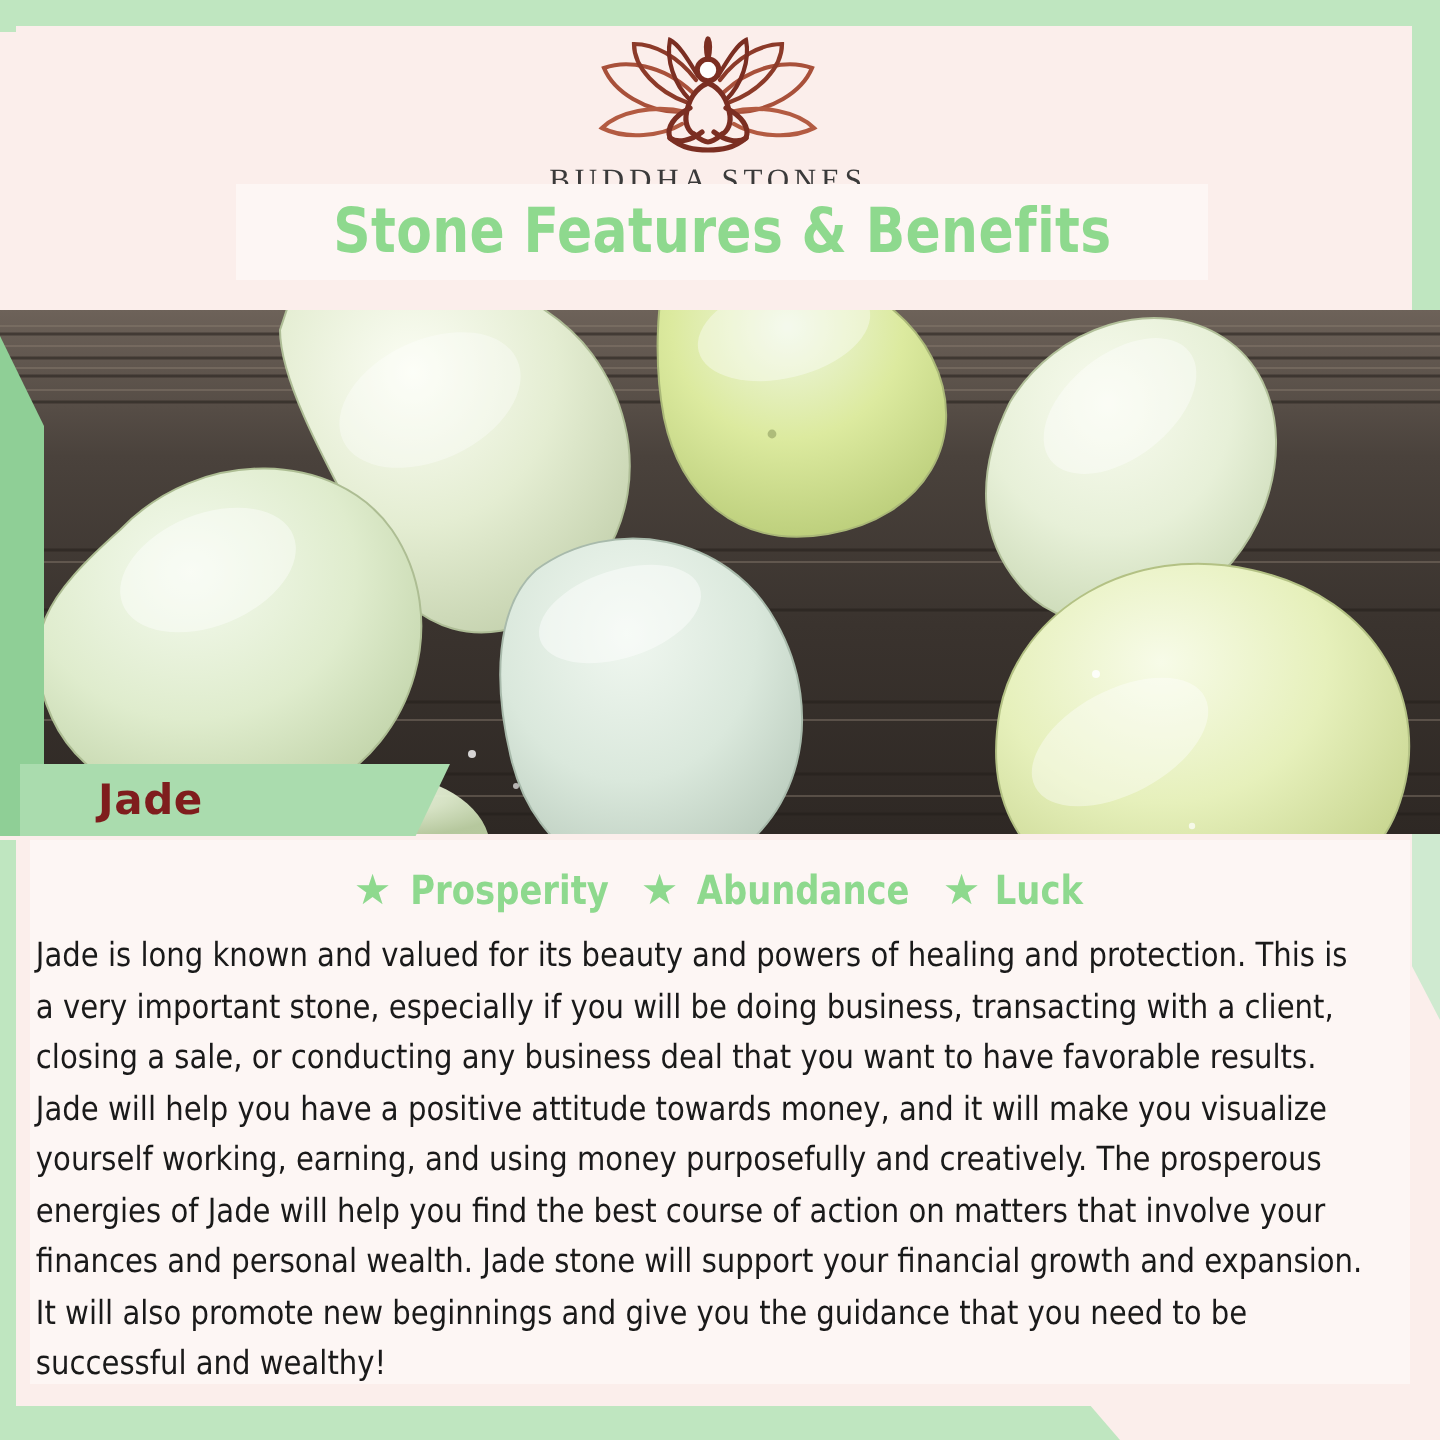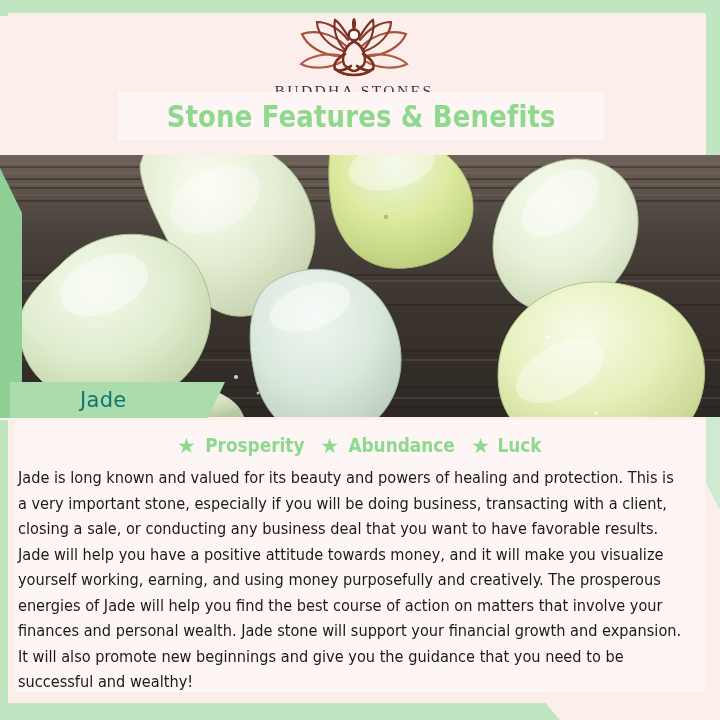--- a/index.html
+++ b/index.html
@@ -134,25 +134,25 @@
     position: absolute;
     left: 10px; top: 382px;
     width: 215px; height: 36px;
     background: #aadcae;
     clip-path: polygon(0 0, 100% 0, 92% 100%, 0 100%);
     z-index: 4;
     display: flex;
     align-items: center;
   }
   .jade-label {
-    margin-left: 70px;
+    margin-left: 39px;
     font-family: "DejaVu Sans", sans-serif;
     font-size: 21px;
-    font-weight: 400;
-    color: #0f766e;
+    font-weight: 700;
+    color: #7f1d1d;
     letter-spacing: 0.3px;
   }
 
   
   .content {
     position: absolute;
     left: 15px; top: 420px;
     width: 690px; height: 272px;
     background: #fdf6f4;
     z-index: 4;

